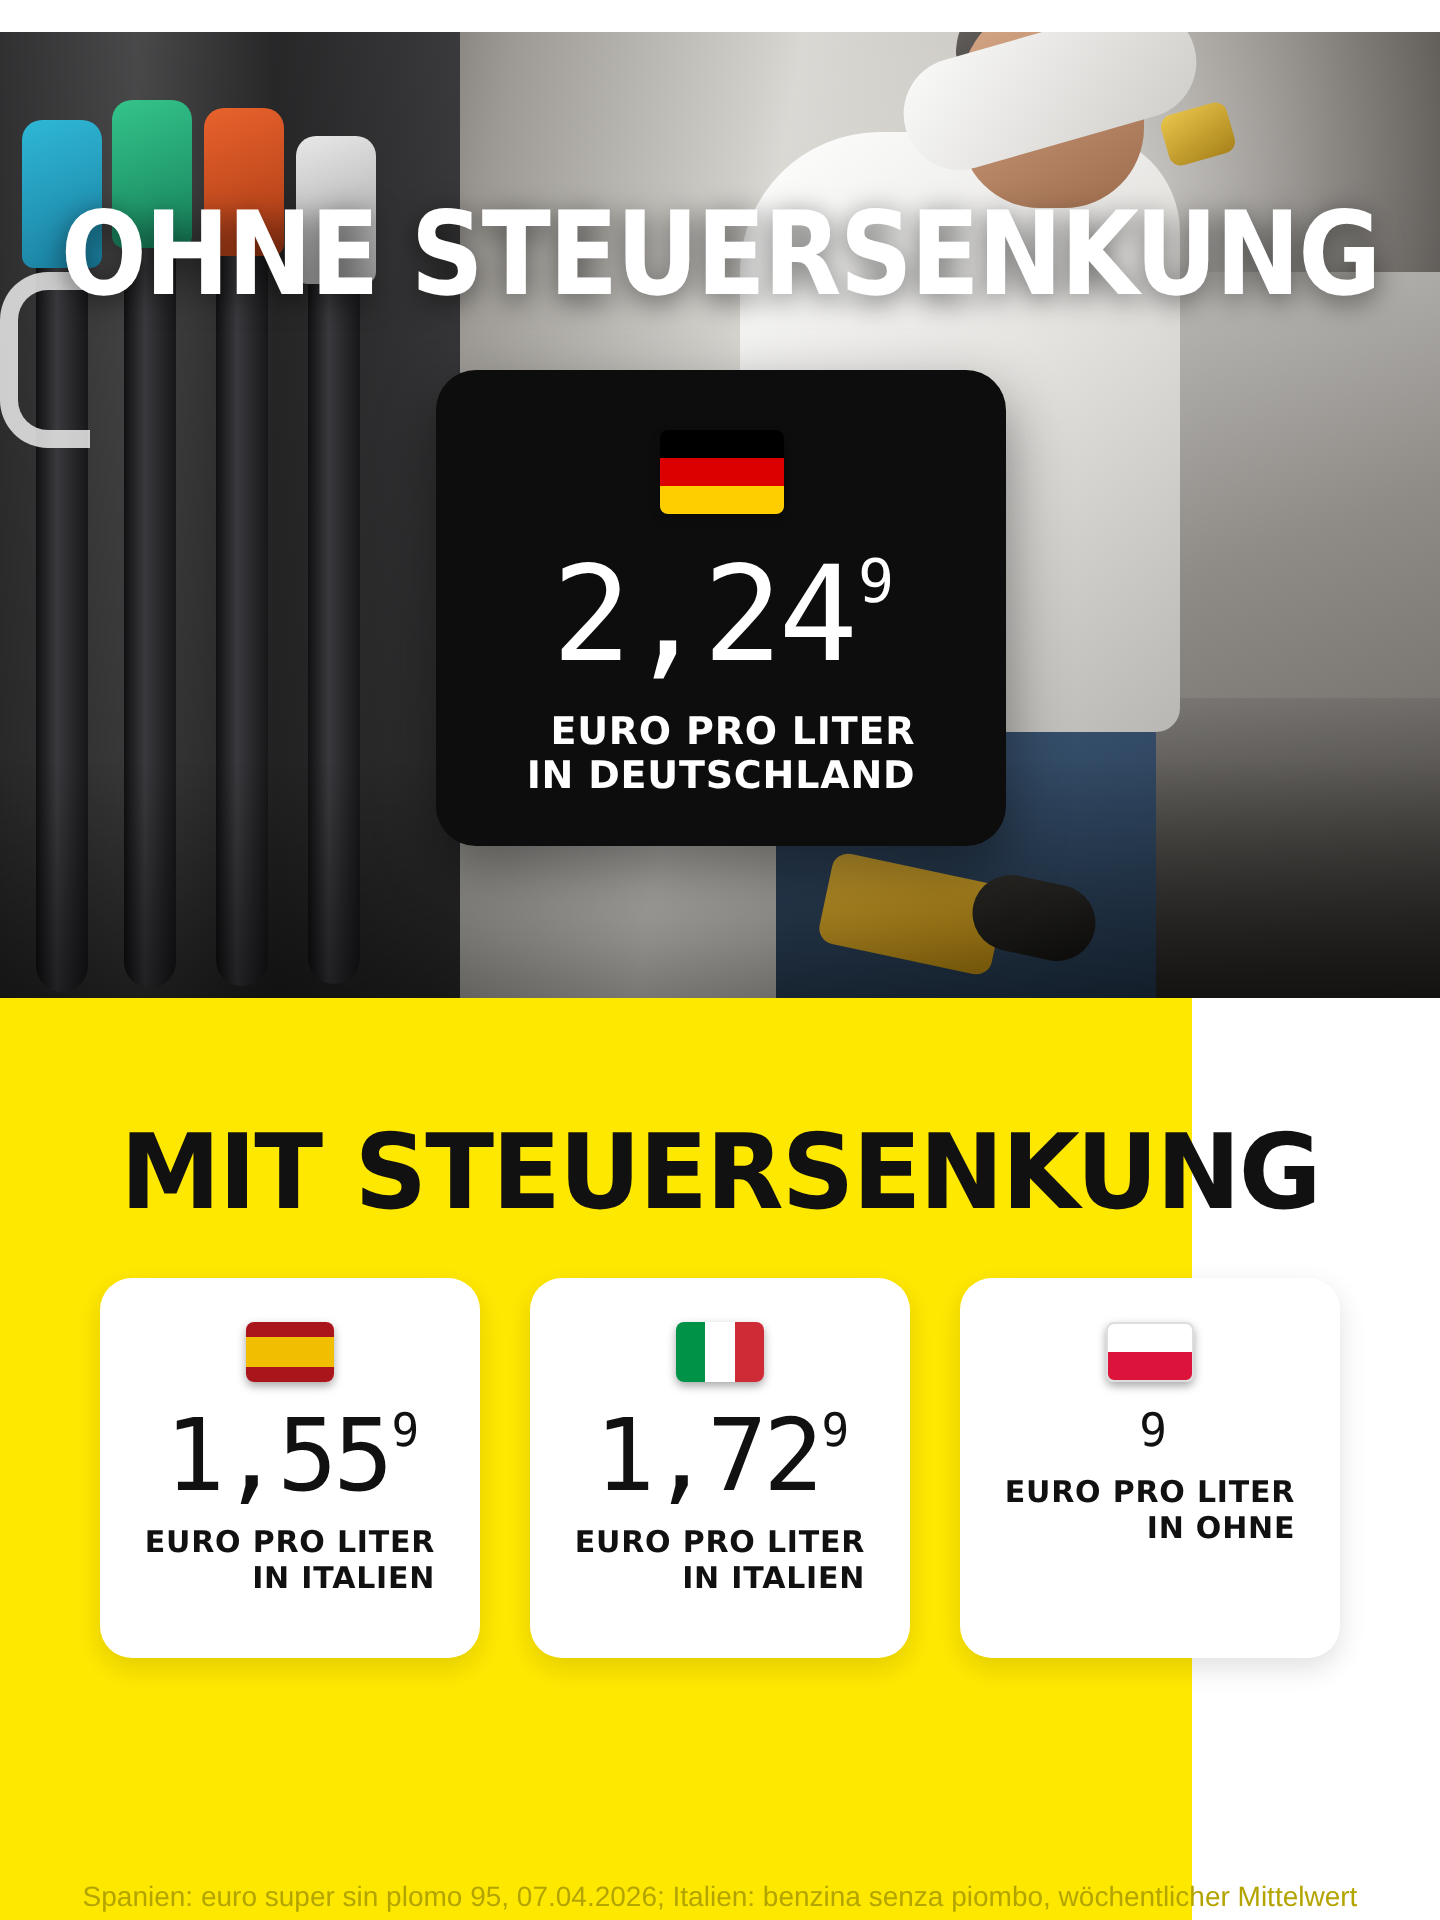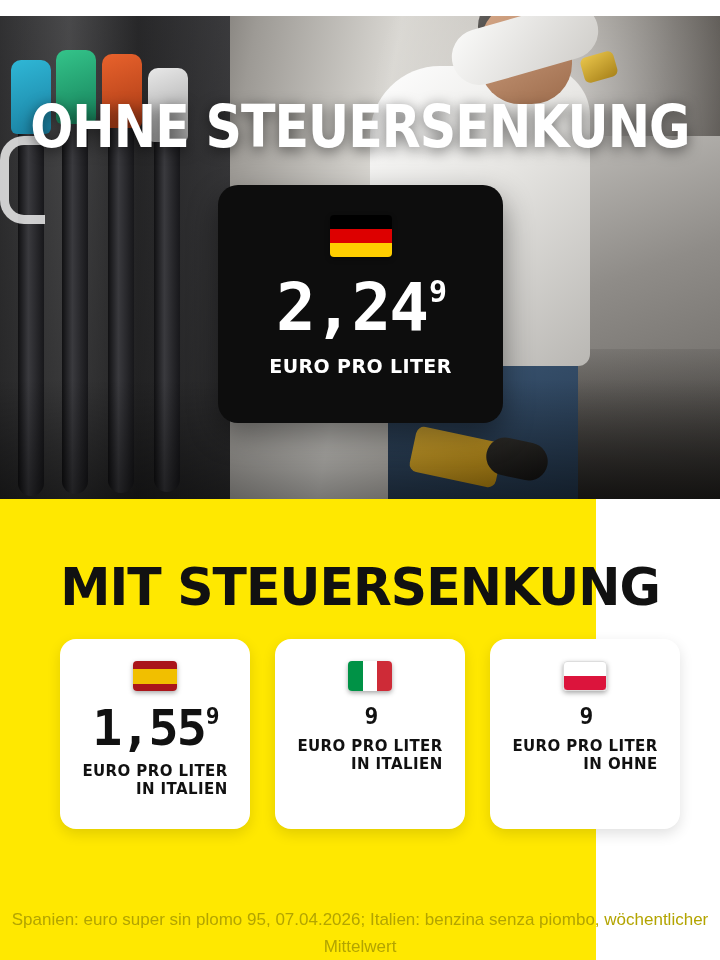--- a/index.html
+++ b/index.html
@@ -233,21 +233,21 @@
     overflow: hidden;
     box-shadow: 0 2px 5px rgba(0,0,0,0.35);
   }
   .flag-de { background: linear-gradient(180deg, #000 0 33.33%, #dd0000 33.33% 66.66%, #ffce00 66.66% 100%); }
   .flag-es { background: linear-gradient(180deg, #aa151b 0 25%, #f1bf00 25% 75%, #aa151b 75% 100%); }
   .flag-it { background: linear-gradient(90deg, #009246 0 33.33%, #ffffff 33.33% 66.66%, #ce2b37 66.66% 100%); }
   .flag-pl { background: linear-gradient(180deg, #ffffff 0 50%, #dc143c 50% 100%); border: 1px solid #ddd; box-sizing: border-box;}
 
   .price {
     font-family: "DejaVu Sans Mono", monospace;
-    font-weight: 700;
+    font-weight: 400;
     letter-spacing: -2px;
     display: flex;
     align-items: flex-start;
     justify-content: space-between;
   }
   .card-dark .price {
     font-size: 66px;
     line-height: 1;
     margin-top: 18px;
     color: #ffffff;
@@ -286,21 +286,21 @@
     color: #111111;
     font-size: 52px;
     line-height: 1;
     font-weight: 900;
     letter-spacing: -1px;
     font-family: "DejaVu Sans", sans-serif;
     transform: scaleX(0.97);
   }
   .cards-row {
     position: absolute;
-    left: 60px;
+    left: 50px;
     top: 140px;
     width: 620px;
     display: flex;
     justify-content: space-between;
   }
   .card-light {
     width: 190px;
     height: 190px;
     background: #ffffff;
     border-radius: 16px;
@@ -334,21 +334,21 @@
     font-size: 15px;
   }
 
   .footnote {
     position: absolute;
     left: 0;
     bottom: 16px;
     width: 720px;
     text-align: center;
     color: #b3a400;
-    font-size: 17px;
+    font-size: 14px;
     line-height: 1.55;
     font-family: "Liberation Sans", sans-serif;
   }
 </style>
 </head>
 <body>
 
 <div class="poster">
 
   <div class="top-section">
@@ -388,20 +388,21 @@
     <div class="headline-top">OHNE STEUERSENKUNG</div>
 
     <div class="card-dark">
       <span class="flag-fallback flag-de"></span>
       <div class="price">
         <span>2,24</span>
           <span class="sup">9</span>
       </div>
       <div class="caption">
         <div>EURO PRO LITER</div>
+        <div>IN DEUTSCHLAND</div>
       </div>
     </div>
   </div>
 
   <div class="bottom-section">
     <div class="headline-bottom">MIT STEUERSENKUNG</div>
 
     <div class="cards-row">
 
       <div class="card-light">
@@ -412,20 +413,21 @@
         </div>
         <div class="caption">
           <div>EURO PRO LITER</div>
           <div>IN ITALIEN</div>
         </div>
       </div>
 
       <div class="card-light">
         <span class="flag-fallback flag-it"></span>
         <div class="price">
+          <span>1,72</span>
             <span class="sup">9</span>
         </div>
         <div class="caption">
           <div>EURO PRO LITER</div>
           <div>IN ITALIEN</div>
         </div>
       </div>
 
       <div class="card-light">
         <span class="flag-fallback flag-pl"></span>

